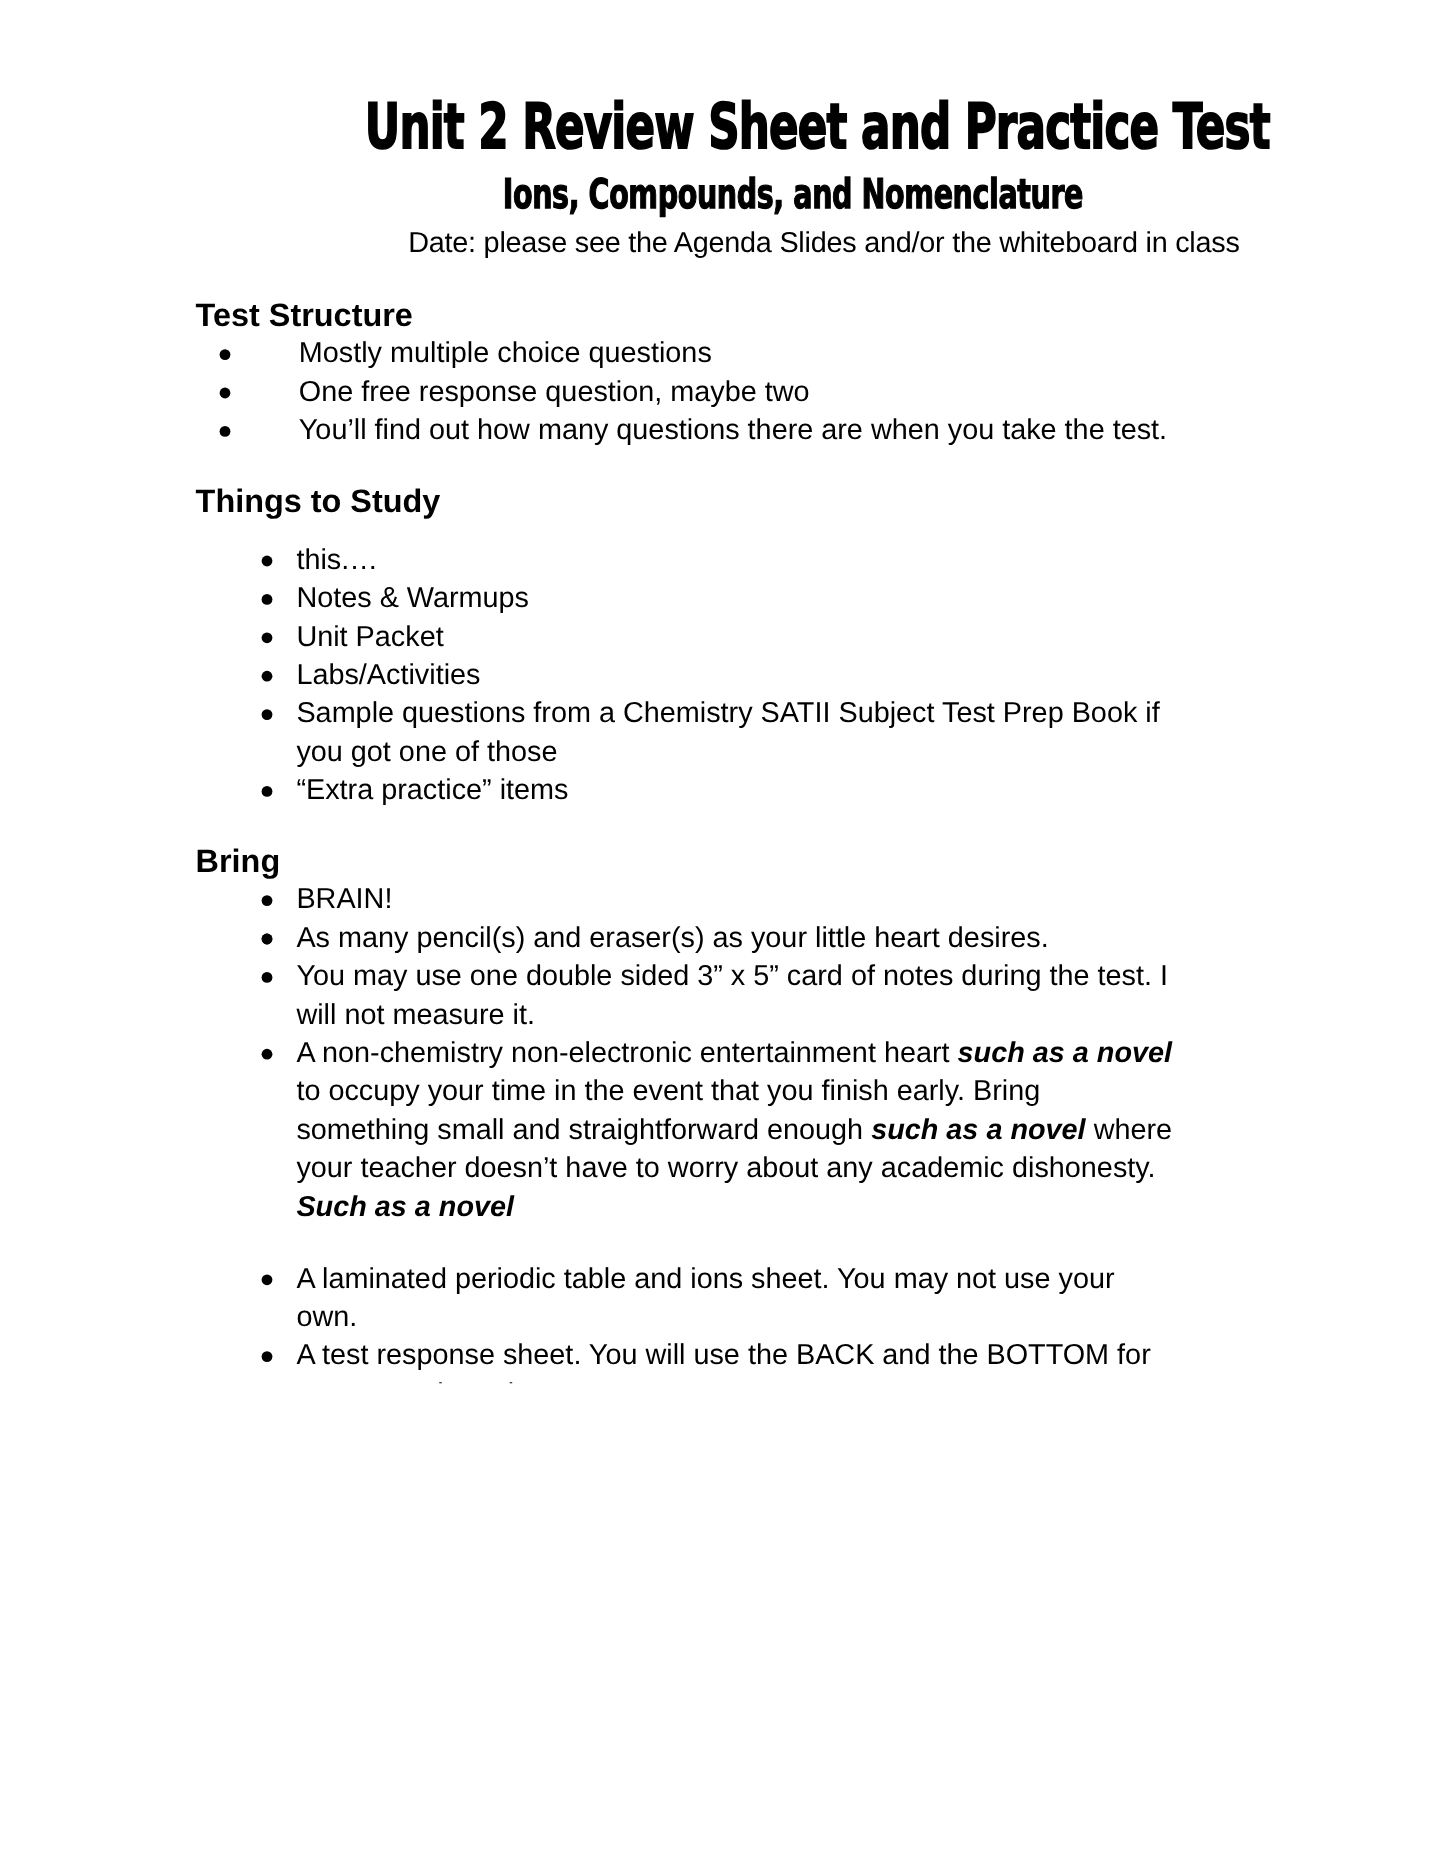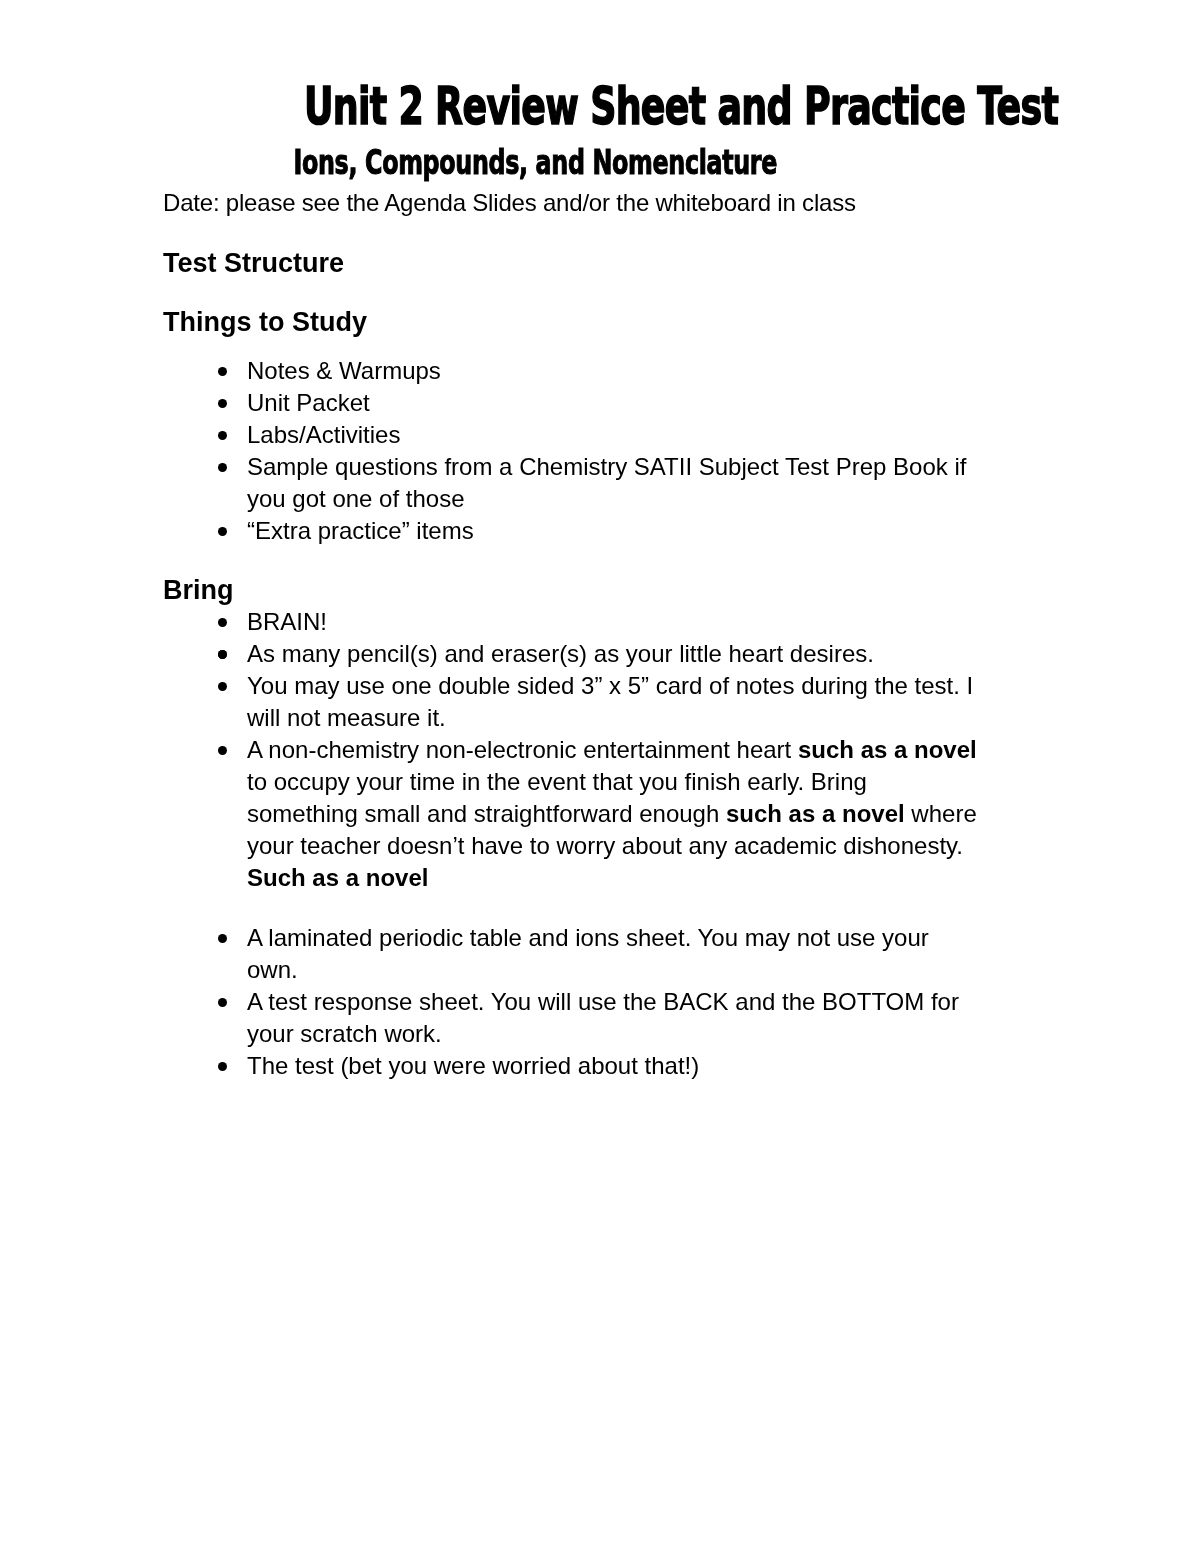--- a/index.html
+++ b/index.html
@@ -32,21 +32,21 @@
     line-height: 60px;
     text-align: center;
     white-space: nowrap;
     letter-spacing: -1px;
     -webkit-text-stroke: 1.6px #000;
     transform: scaleX(0.70);
     transform-origin: 50% 50%;
   }
   .sub-block {
     width: 870px; 
-    text-align: left;
+    text-align: right;
   }
   .doc-subtitle {
     margin-top: 6px;
     font-family: "DejaVu Sans", sans-serif;
     font-weight: bold;
     font-size: 34px;
     line-height: 40px;
     white-space: nowrap;
     letter-spacing: -0.5px;
     -webkit-text-stroke: 1.1px #000;
@@ -89,43 +89,49 @@
     background: #000;
     border-radius: 50%;
   }
   
   ul.tab-list li { padding-left: 86px; }
   ul.tab-list .dot { left: 20px; }
   
   ul.norm-list li { padding-left: 84px; }
   ul.norm-list .dot { left: 55px; }
 
-  .b { font-weight: bold; }
+  .b { font-weight: bold; font-style: italic; }
 </style>
 </head>
 <body>
 
 <div class="page">
   <div class="content">
 
     <header>
       <h1 class="doc-title">Unit 2 Review Sheet and Practice Test</h1>
       <div class="sub-block">
         <h2 class="doc-subtitle">Ions, Compounds, and Nomenclature</h2>
         <p class="date-note">Date: please see the Agenda Slides and/or the whiteboard in class</p>
       </div>
     </header>
 
     <section class="section first">
       <h3 class="section-heading">Test Structure</h3>
+      <ul class="bullets tab-list">
+        <li><span class="dot"></span><span class="txt">Mostly multiple choice questions</span></li>
+        <li><span class="dot"></span><span class="txt">One free response question, maybe two</span></li>
+        <li><span class="dot"></span><span class="txt">You’ll find out how many questions there are when you take the test.</span></li>
+      </ul>
     </section>
 
     <section class="section">
       <h3 class="section-heading">Things to Study</h3>
       <ul class="bullets norm-list gap-before">
+        <li><span class="dot"></span><span class="txt">this.…</span></li>
         <li><span class="dot"></span><span class="txt">Notes &amp; Warmups</span></li>
         <li><span class="dot"></span><span class="txt">Unit Packet</span></li>
         <li><span class="dot"></span><span class="txt">Labs/Activities</span></li>
         <li><span class="dot"></span><span class="txt">Sample questions from a Chemistry SATII Subject Test Prep Book if
 you got one of those</span></li>
         <li><span class="dot"></span><span class="txt">“Extra practice” items</span></li>
       </ul>
     </section>
 
     <section class="section">

